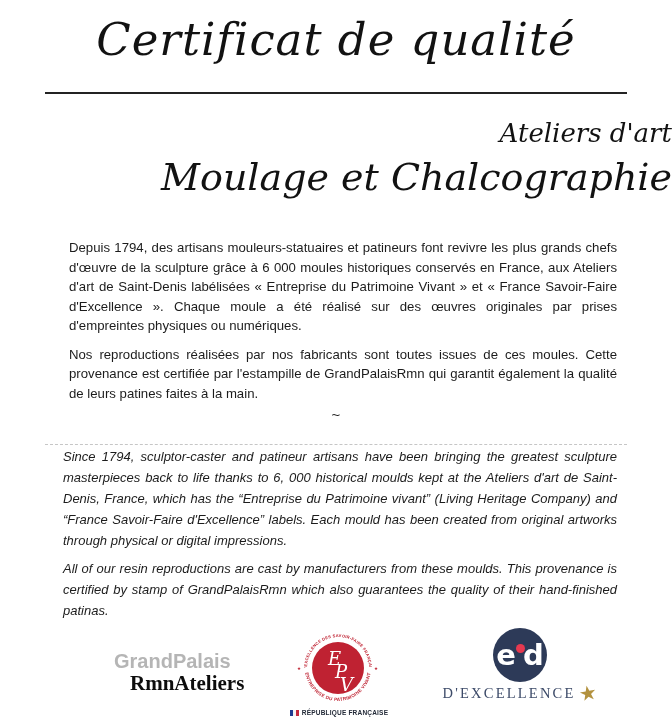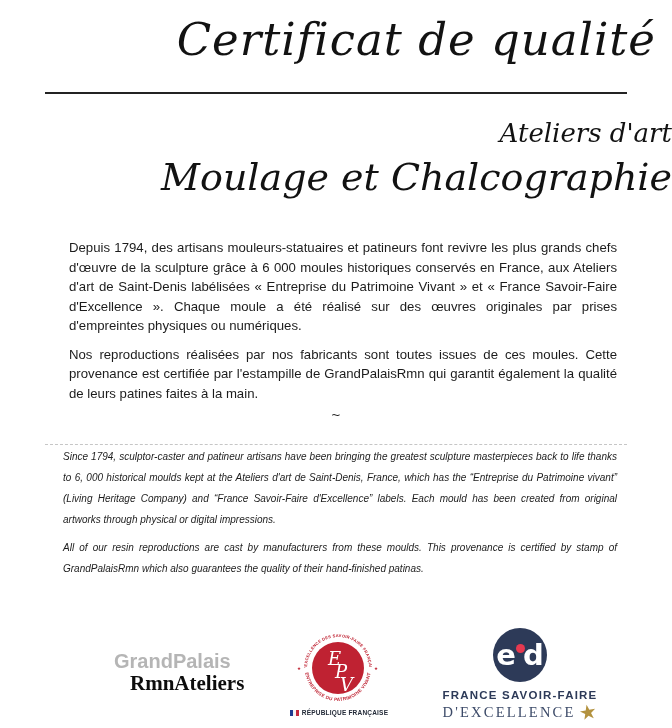--- a/index.html
+++ b/index.html
@@ -6,22 +6,22 @@
   .page{
     position:relative;
     width:672px;height:728px;
     background:#ffffff;
     overflow:hidden;
     font-family:"Liberation Sans",sans-serif;
     color:#1f1f1f;
   }
   
   .title{
-    margin:10px 16px 0;
-    text-align:right;
+    margin:10px 8px 0;
+    text-align:center;
     font-family:"DejaVu Serif",serif;
     font-style:italic;
     font-weight:normal;
     font-size:45px;
     line-height:60px;
     color:#121212;
     letter-spacing:1px;
   }
   .title-rule{
     border:none;
@@ -53,21 +53,21 @@
     margin-top:0;
     color:#1c1c1c;
   }
   .dashed-rule{
     border:none;
     border-top:1px dashed #c6c6c6;
     margin:17px 45px 0 45px;
   }
   .body-en{
     margin:1px 55px 0 63px;
-    font-size:10px;
+    font-size:13px;
     line-height:21px;
     font-style:italic;
     text-align:justify;
     color:#1c1c1c;
   }
   .body-en p{margin:0;}
   .body-en p + p{margin-top:7px;}
   
   .logo-gp{position:absolute;left:114px;top:651px;line-height:1;}
   .gp-line1{
@@ -185,20 +185,19 @@
       </span>
     <span class="epv-caption-text">RÉPUBLIQUE FRANÇAISE</span>
   </div>
 
   <div class="logo-fsfe">
     <div class="fsfe-circle">
       <span class="fsfe-letter">e</span>
       <span class="fsfe-dot"></span>
       <span class="fsfe-letter">d</span>
     </div>
-    <div class="fsfe-line1">FRANCE SAVOIR-FAIRE</div>
     <div class="fsfe-line2-row">
       <span class="fsfe-line2">D'EXCELLENCE</span>
       <span class="fsfe-star">★</span>
     </div>
   </div>
 
 </div>
 
 </body></html>

